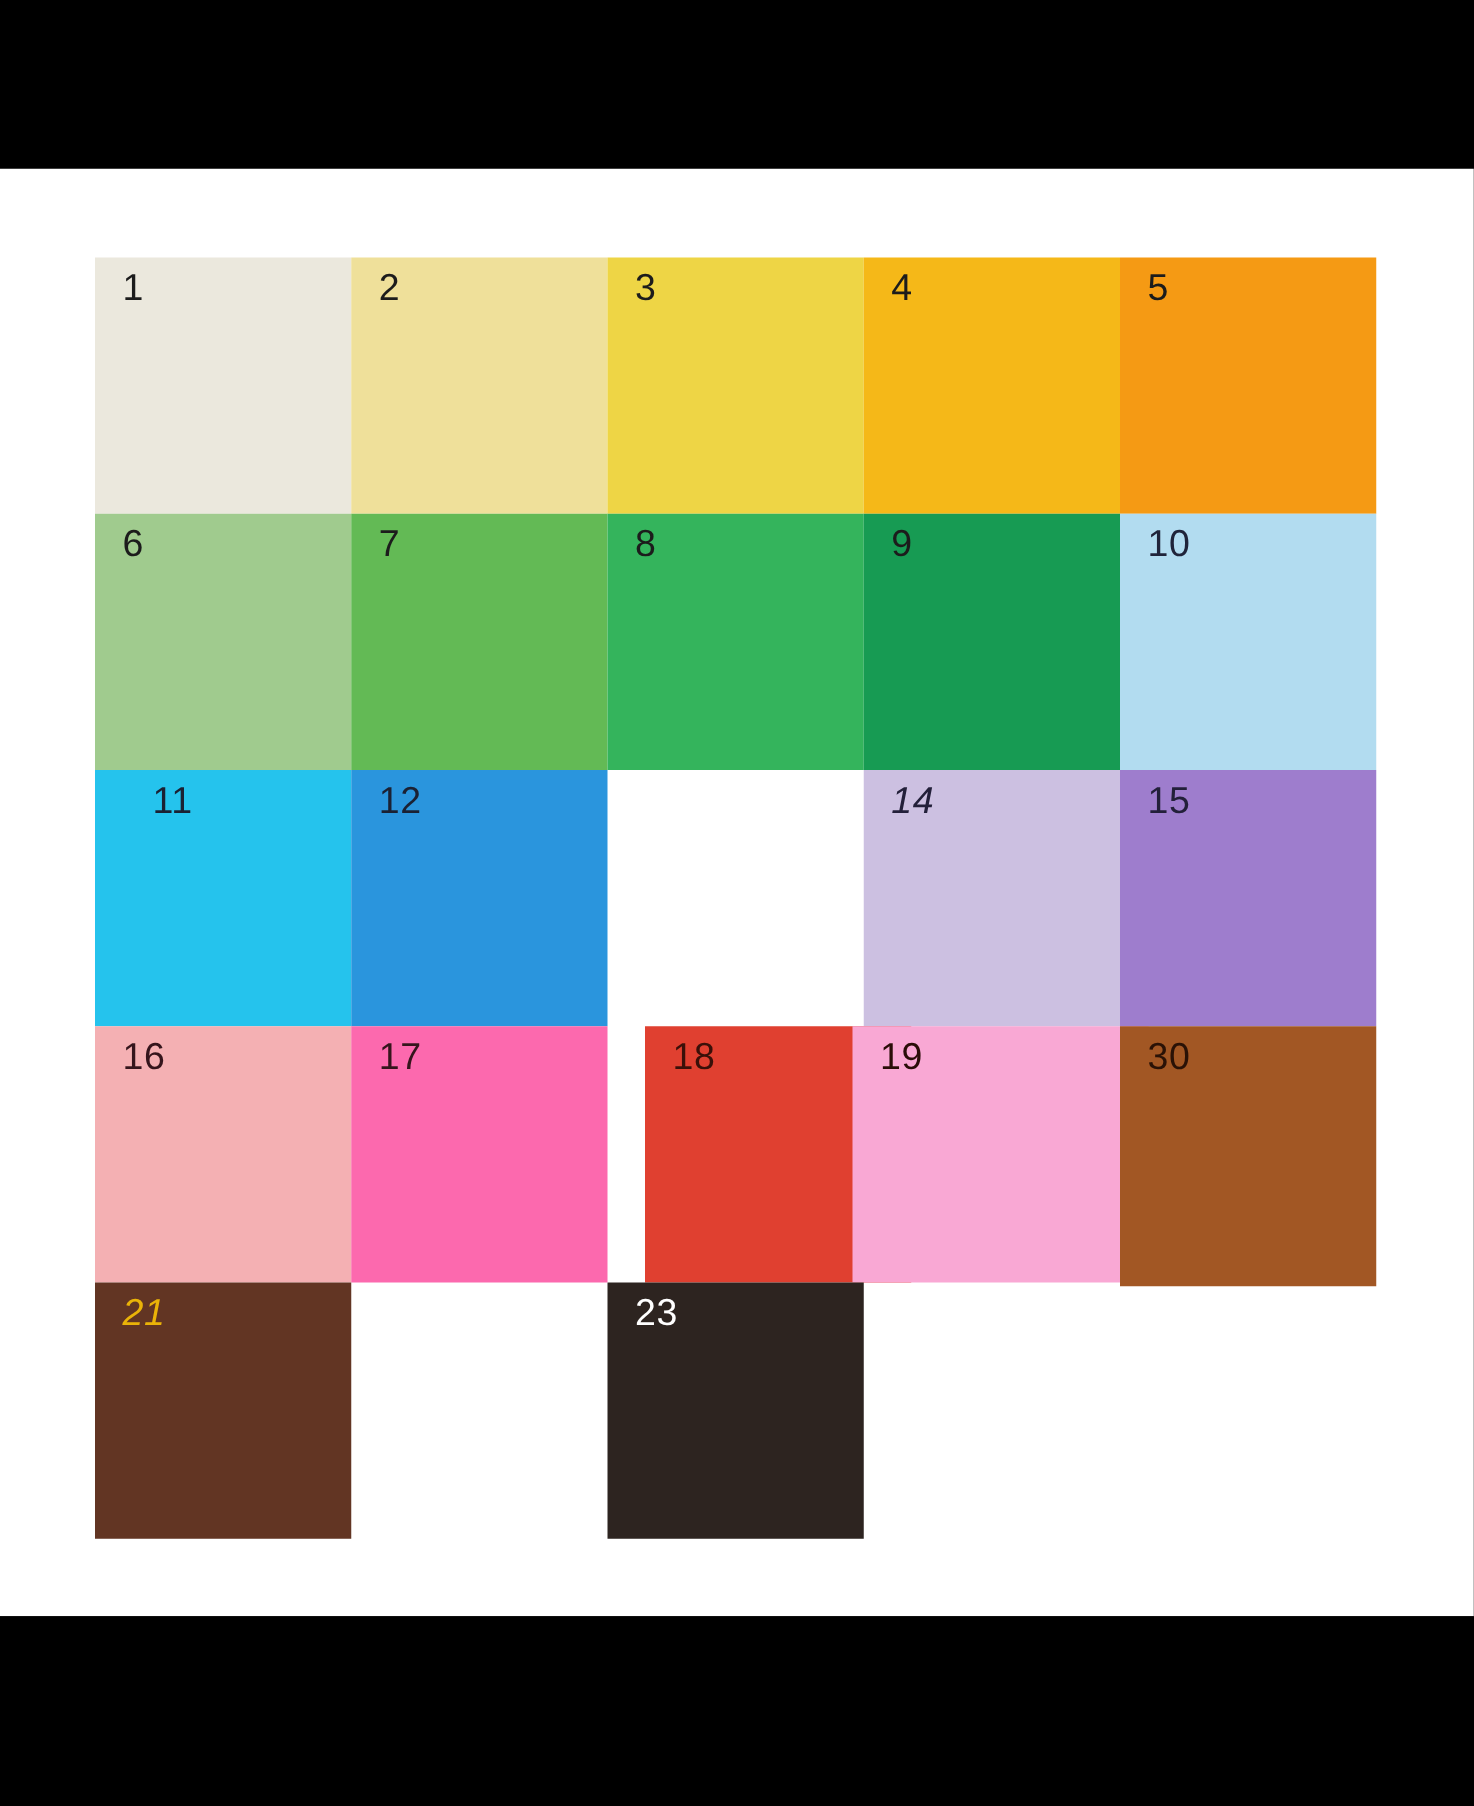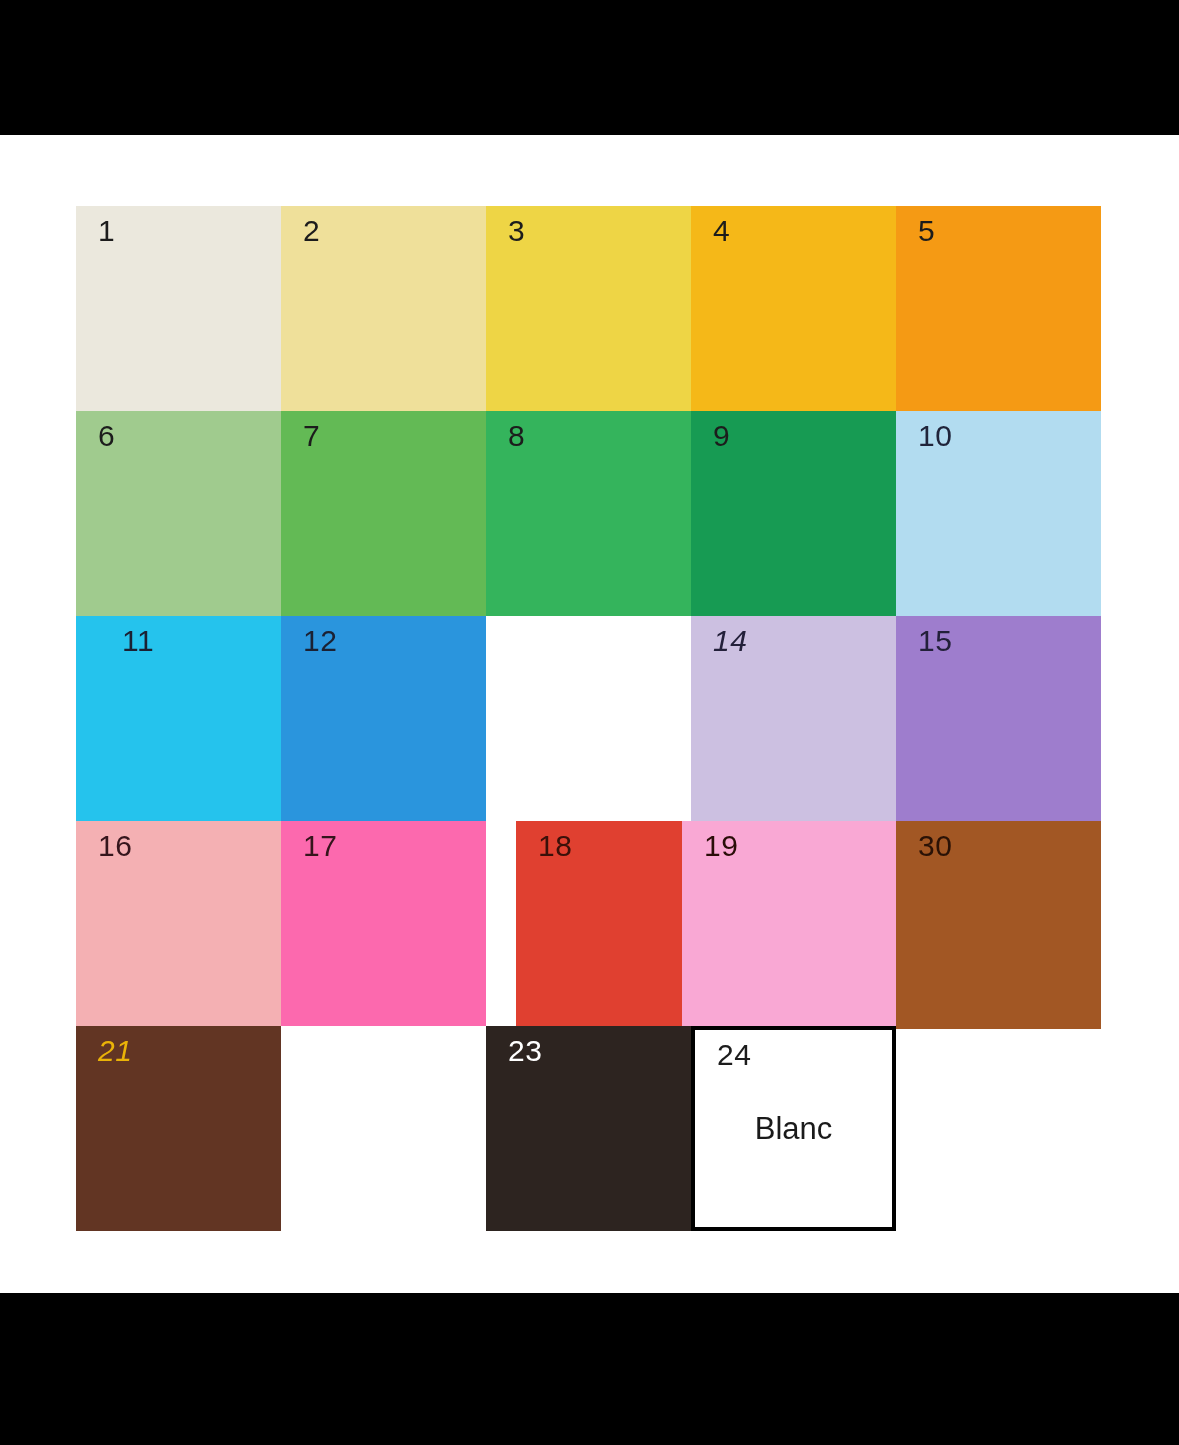--- a/index.html
+++ b/index.html
@@ -152,23 +152,19 @@
         </div>
         <div class="swatch" style="left: 820px; top: 615px; width: 205px; height: 208px; background: rgb(162, 87, 36);">
           <span class="swatch-number" style="color: rgb(42, 18, 6);">30</span>
         </div>
         <div class="swatch" style="left: 0px; top: 820px; width: 205px; height: 205px; background: rgb(98, 53, 35);">
           <span class="swatch-number" style="color: #eab308; font-style: italic;">21</span>
         </div>
         <div class="swatch" style="left: 410px; top: 820px; width: 205px; height: 205px; background: rgb(45, 36, 32);">
           <span class="swatch-number" style="color: rgb(255, 255, 255);">23</span>
         </div>
-        <div class="swatch bordered" style="left: 615px; top: 820px; width: 205px; height: 205px;">
-          <span class="swatch-number" style="color: rgb(28, 28, 28);">24</span>
-          <span class="swatch-label">Blanc</span>
-        </div>
       </div>
 
   </div>
 
   <div id="letterbox-bottom" class="letterbox"></div>
 
 </div>
 
 </body></html>

